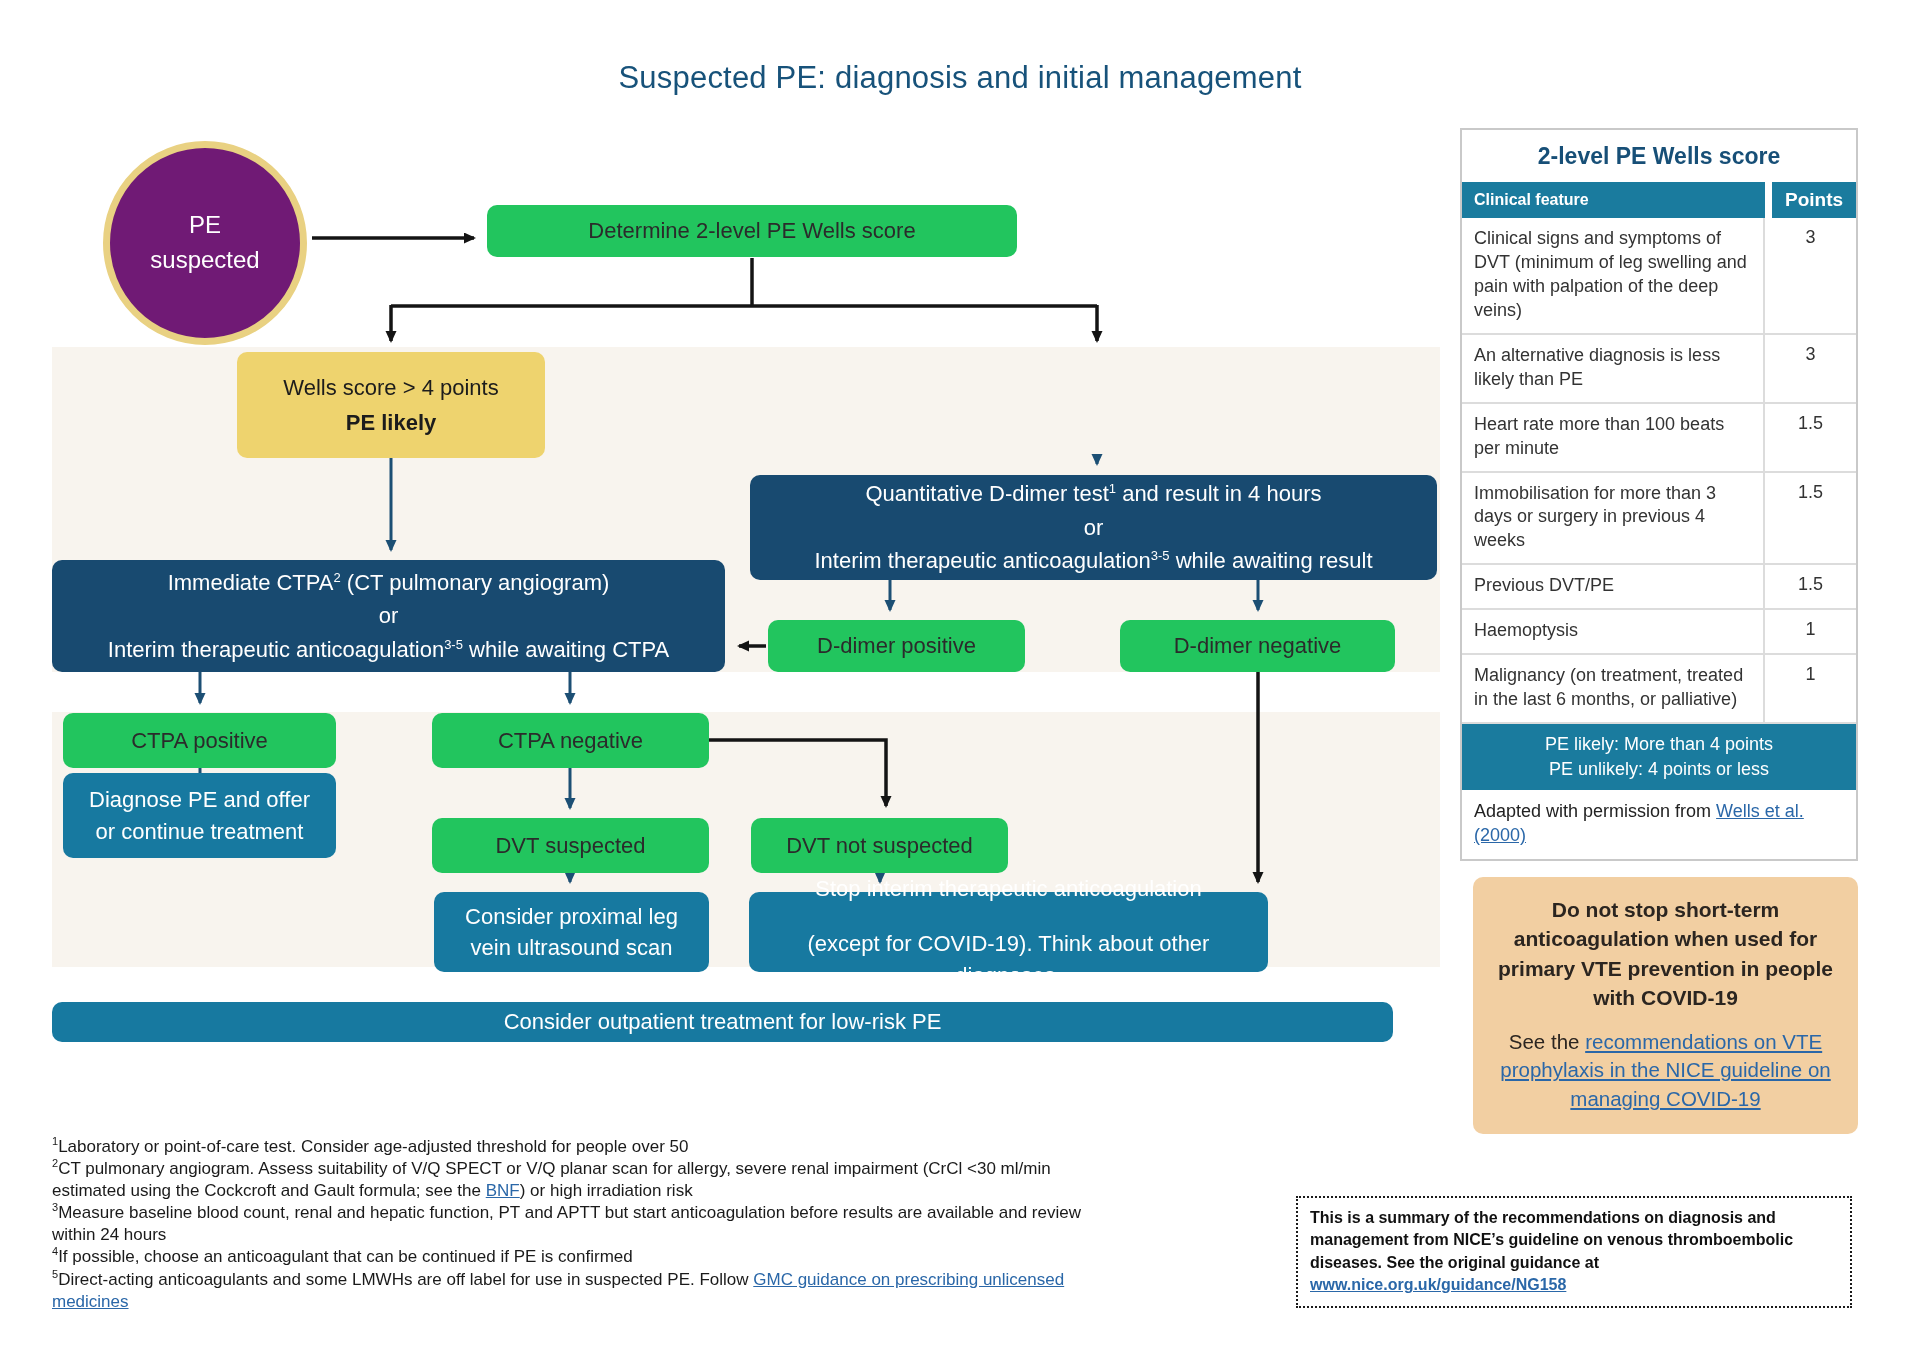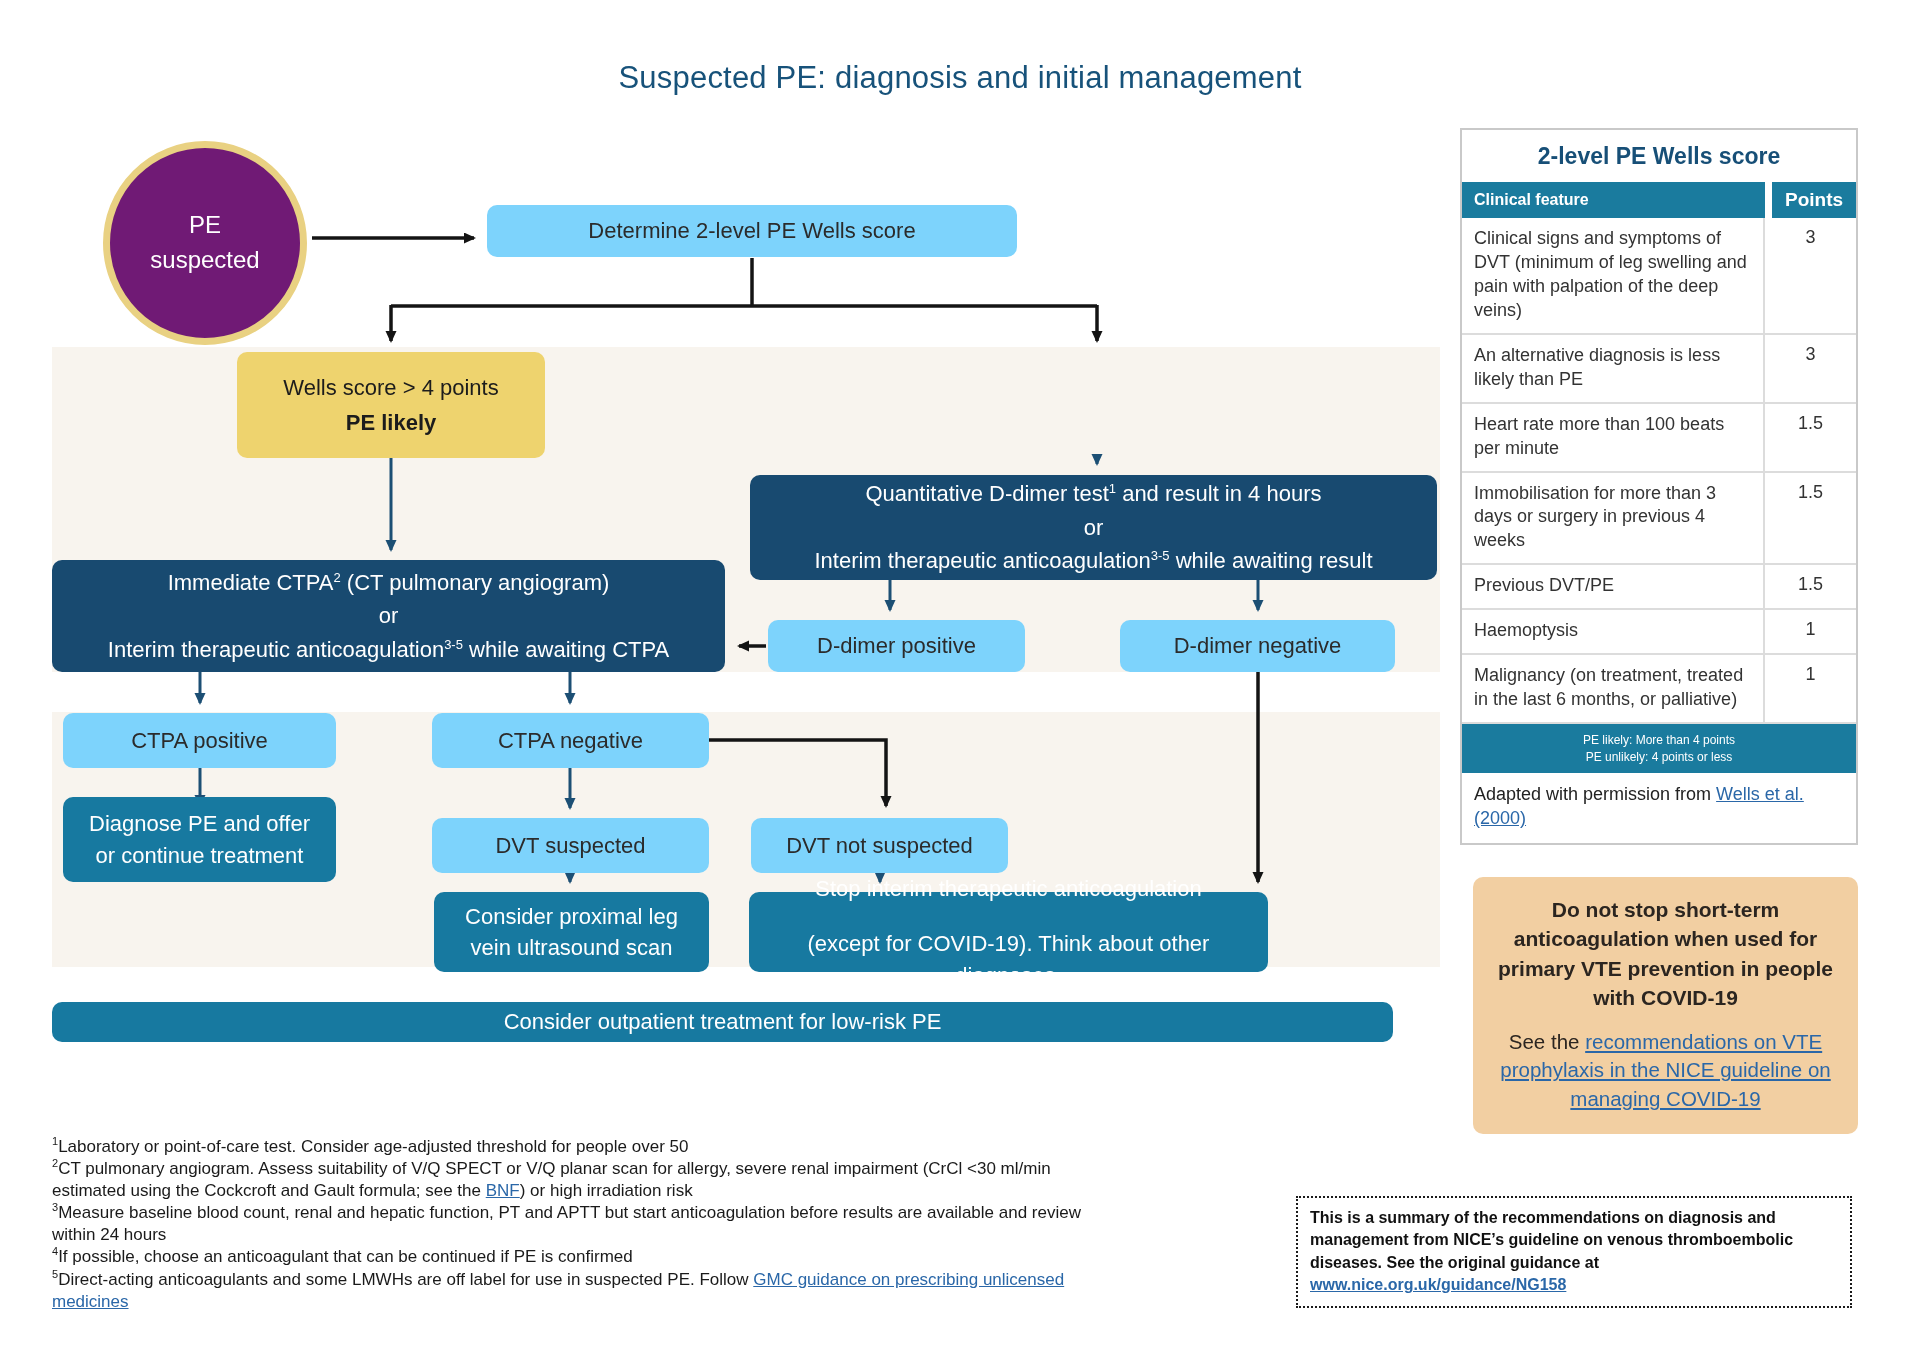--- a/index.html
+++ b/index.html
@@ -6,21 +6,21 @@
   body{font-family:"Liberation Sans", sans-serif;}
   #canvas{position:relative;width:1920px;height:1358px;background:#ffffff;overflow:hidden;}
 
   .panel{position:absolute;background:#f8f4ee;z-index:0;}
   #connectors{position:absolute;left:0;top:0;z-index:1;pointer-events:none;}
 
   .box{position:absolute;z-index:2;display:flex;flex-direction:column;justify-content:center;
        align-items:center;text-align:center;border-radius:10px;box-sizing:border-box;padding:4px 10px;}
   .navy{background:#184a70;color:#ffffff;font-size:22px;line-height:1.52;}
   .teal{background:#1779a0;color:#ffffff;font-size:22px;line-height:1.42;}
-  .lightblue{background:#7dd3fc;color:#2b2b2b;font-size:22px;}
+  .lightblue{background:#22c55e;color:#2b2b2b;font-size:22px;}
   .yellow{background:#eed36e;color:#1c1c1c;font-size:22px;line-height:1.6;}
   .bold{font-weight:bold;}
   sup{font-size:13px;line-height:0;}
 
   #start-circle{position:absolute;left:103px;top:141px;width:204px;height:204px;border-radius:50%;
     background:#701a75;border:7px solid #e9d182;box-sizing:border-box;z-index:2;display:flex;
     align-items:center;justify-content:center;text-align:center;color:#fff;font-size:24px;line-height:1.45;}
   #start-circle .inner{width:130px;}
 
   #page-title{position:absolute;left:520px;top:60px;width:880px;text-align:center;z-index:2;
@@ -36,21 +36,21 @@
   .wt-h-feature{flex:0 0 303px;background:#1a7b9e;color:#fff;font-weight:bold;font-size:16px;
     padding:9px 0 9px 12px;box-sizing:border-box;}
   .wt-h-gap{flex:0 0 7px;background:#ffffff;}
   .wt-h-points{flex:1;background:#1a7b9e;color:#fff;font-weight:bold;font-size:19px;
     display:flex;align-items:center;justify-content:center;}
   .wt-row{display:flex;border-bottom:2px solid #dcdcdc;}
   .wt-row:last-of-type{border-bottom:none;}
   .wt-feature{flex:0 0 303px;box-sizing:border-box;padding:9px 10px 10px 12px;font-size:18px;line-height:1.33;
     border-right:2px solid #dcdcdc;}
   .wt-points{flex:1;text-align:center;padding-top:9px;font-size:18px;}
-  .wt-footer{background:#1a7b9e;color:#ffffff;text-align:center;font-size:12px;line-height:1.38;
+  .wt-footer{background:#1a7b9e;color:#ffffff;text-align:center;font-size:18px;line-height:1.38;
     padding:8px 4px;}
   .wt-source{padding:9px 12px 12px;font-size:18px;line-height:1.35;color:#222;}
 
   
   #covid-note{position:absolute;left:1473px;top:877px;width:385px;z-index:2;background:#f2cfa2;
     border-radius:10px;box-sizing:border-box;padding:18px 16px 20px;text-align:center;}
   .covid-bold{font-weight:bold;font-size:21px;line-height:1.4;color:#2b2520;}
   .covid-see{margin-top:15px;font-size:20.5px;line-height:1.4;color:#2b2520;}
 
   
@@ -143,21 +143,21 @@
   </div>
 
   <div class="box lightblue" style="left:63px;top:713px;width:273px;height:55px;">
     <span>CTPA positive</span>
   </div>
 
   <div class="box lightblue" style="left:432px;top:713px;width:277px;height:55px;">
     <span>CTPA negative</span>
   </div>
 
-  <div class="box teal" style="left:63px;top:797px;width:273px;height:85px;">
+  <div class="box teal" style="left:63px;top:773px;width:273px;height:85px;">
     <span>Diagnose PE and offer</span>
     <span>or continue treatment</span>
   </div>
 
   <div class="box lightblue" style="left:751px;top:818px;width:257px;height:55px;">
     <span>DVT not suspected</span>
   </div>
 
   <div class="box lightblue" style="left:432px;top:818px;width:277px;height:55px;">
     <span>DVT suspected</span>

